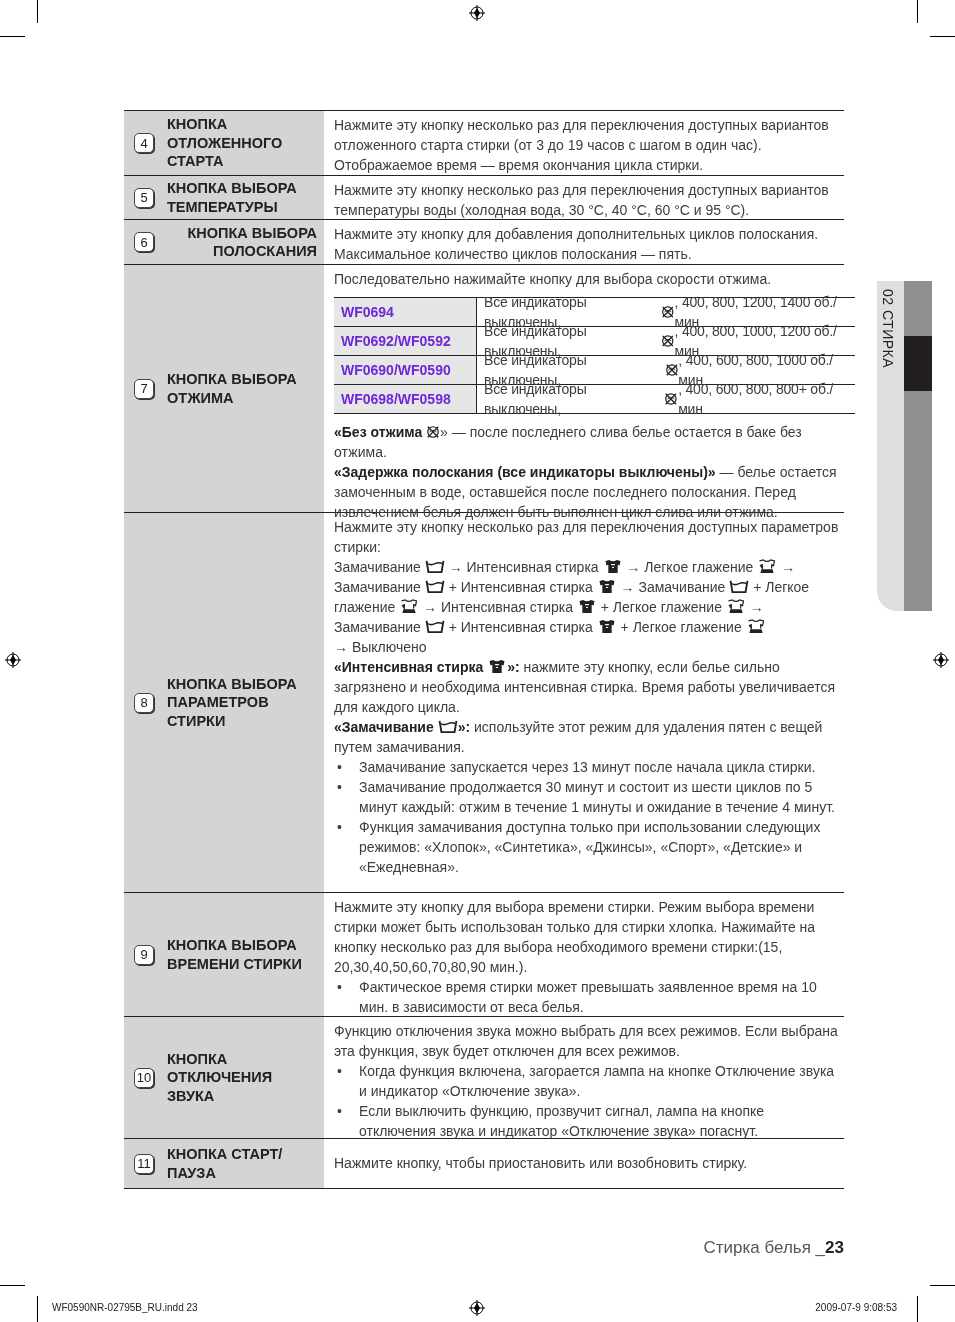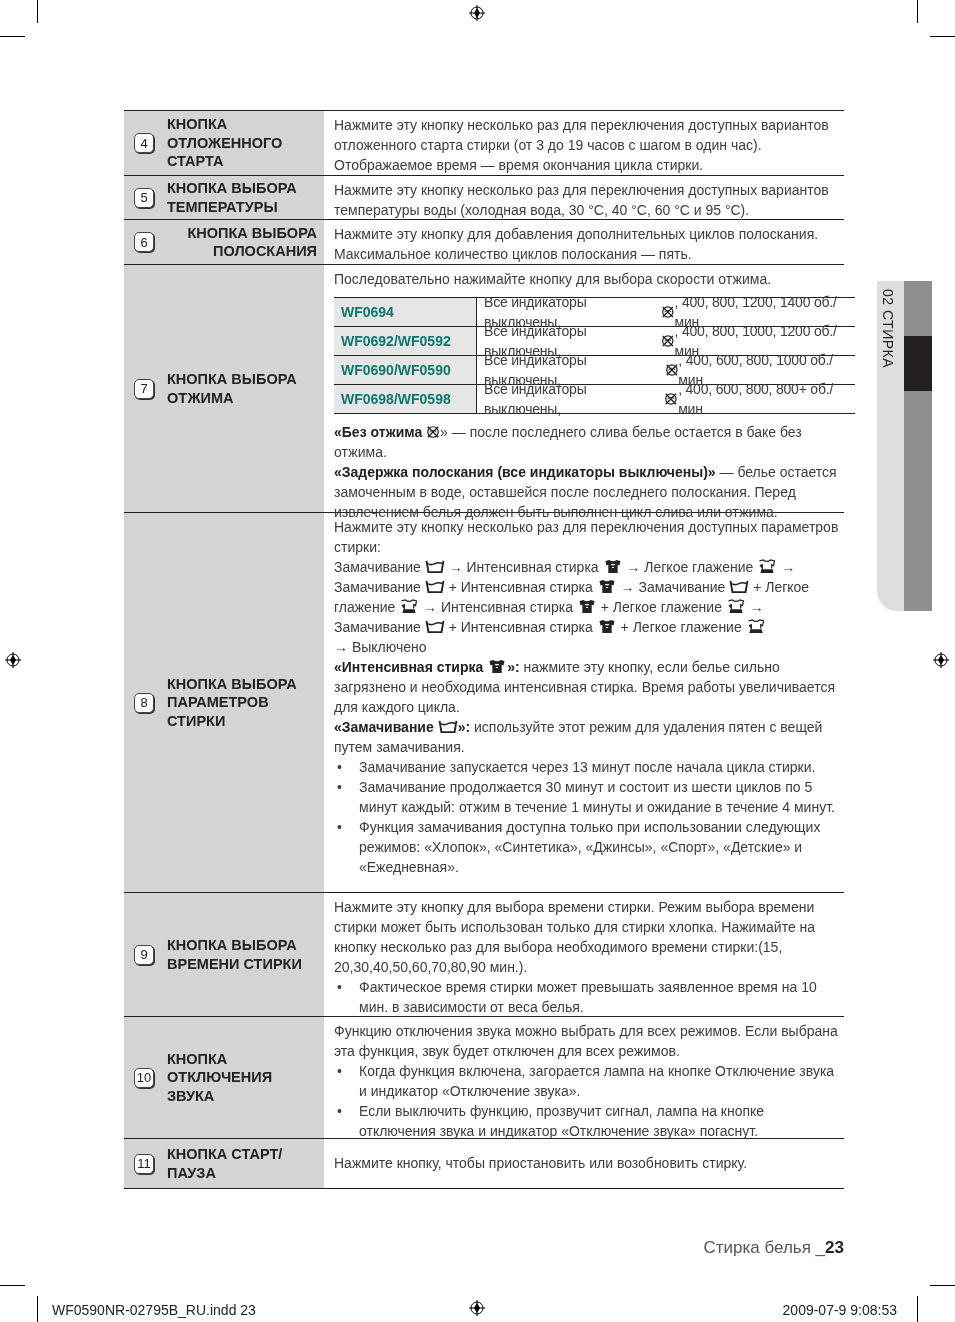--- a/index.html
+++ b/index.html
@@ -17,31 +17,31 @@
   .num { width:20px; height:20px; border:1px solid #444; border-radius:5px; box-shadow:1px 1px 0 #333;
          font-size:13px; display:flex; align-items:center; justify-content:center; background:#fff; color:#222;
          margin-right:13px; flex-shrink:0; box-sizing:border-box; }
   .lbl { font-weight:bold; font-size:14.5px; line-height:18.5px; color:#222; }
   .b { font-weight:bold; color:#222; }
   .bul { position:relative; padding-left:25px; }
   .bul::before { content:"•"; position:absolute; left:3px; top:0; }
   .sub { border-top:1px solid #222; margin:8px 0 8px 0; width:521px; }
   .subrow { display:flex; border-bottom:1px solid #222; height:28px; }
   .mcell { width:135px; background:#e6e6e6; border-right:1px solid #222; font-weight:bold; font-size:14px;
-           display:flex; align-items:center; padding-left:7px; color:#0f766e; }
+           display:flex; align-items:center; padding-left:7px; color:#6d28d9; }
   .scell { flex:1; font-size:14px; display:flex; align-items:center; padding-left:7px; letter-spacing:-0.2px; }
   .ico { display:inline-block; vertical-align:-2px; }
   
   .sidetab { position:absolute; left:877px; top:281px; width:27px; height:330px; background:#dedede; border-bottom-left-radius:20px; }
   .sidebar { position:absolute; left:904px; top:281px; width:28px; height:330px; background:#8f8f8f; }
   .sideblack { position:absolute; left:904px; top:336px; width:28px; height:55px; background:#231f20; }
   .sidetext { position:absolute; left:880px; top:289px; writing-mode:vertical-rl; font-size:14px; color:#222; letter-spacing:0.5px; }
   .footer-title { position:absolute; right:111px; top:1238px; font-size:17px; color:#555; }
   .footer-title b { color:#222; }
-  .meta { position:absolute; font-size:14px; color:#222; top:1302px; }
+  .meta { position:absolute; font-size:10px; color:#222; top:1302px; }
 </style>
 </head>
 <body>
 
 <svg width="0" height="0" style="position:absolute">
   <defs>
     <symbol id="soak" viewBox="0 0 20 16">
         <path d="M1 2 L3 14 H17 L19 2" fill="none" stroke="#222" stroke-width="2"></path>
         <path d="M2 5 Q6 7 10 5 T18 5" fill="none" stroke="#222" stroke-width="1.6"></path>
       </symbol>

